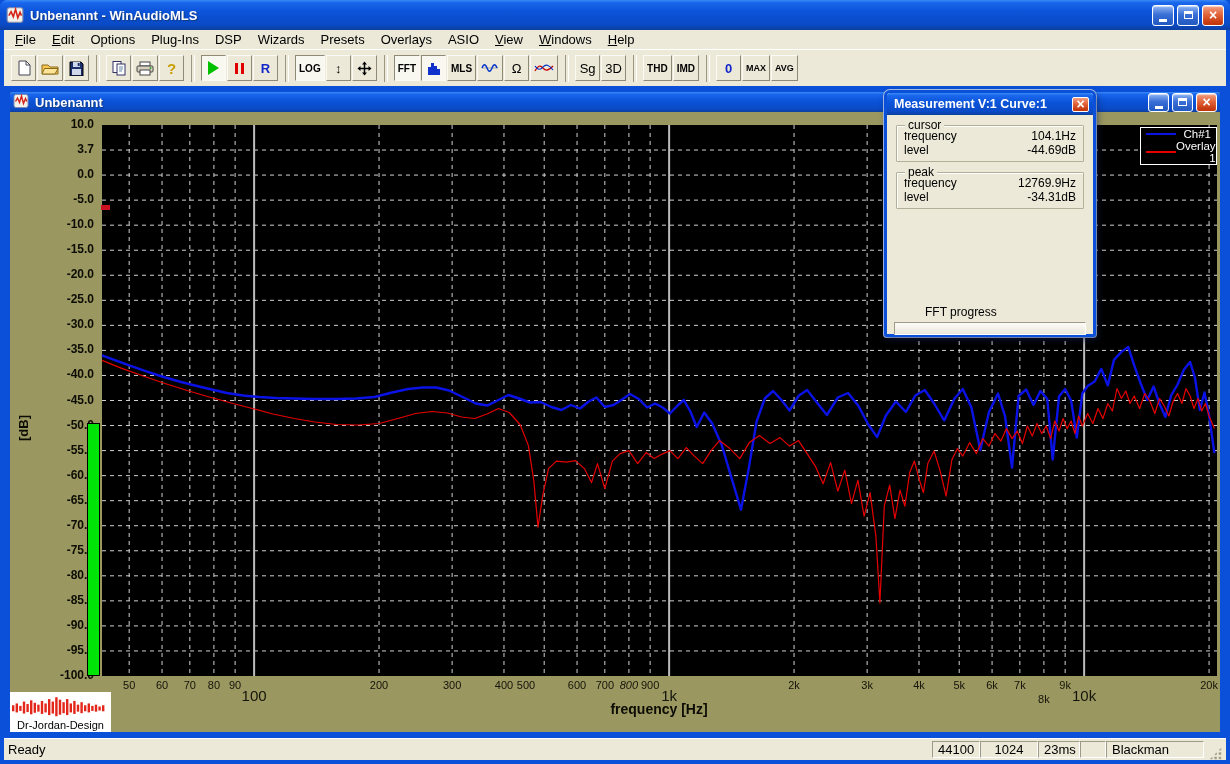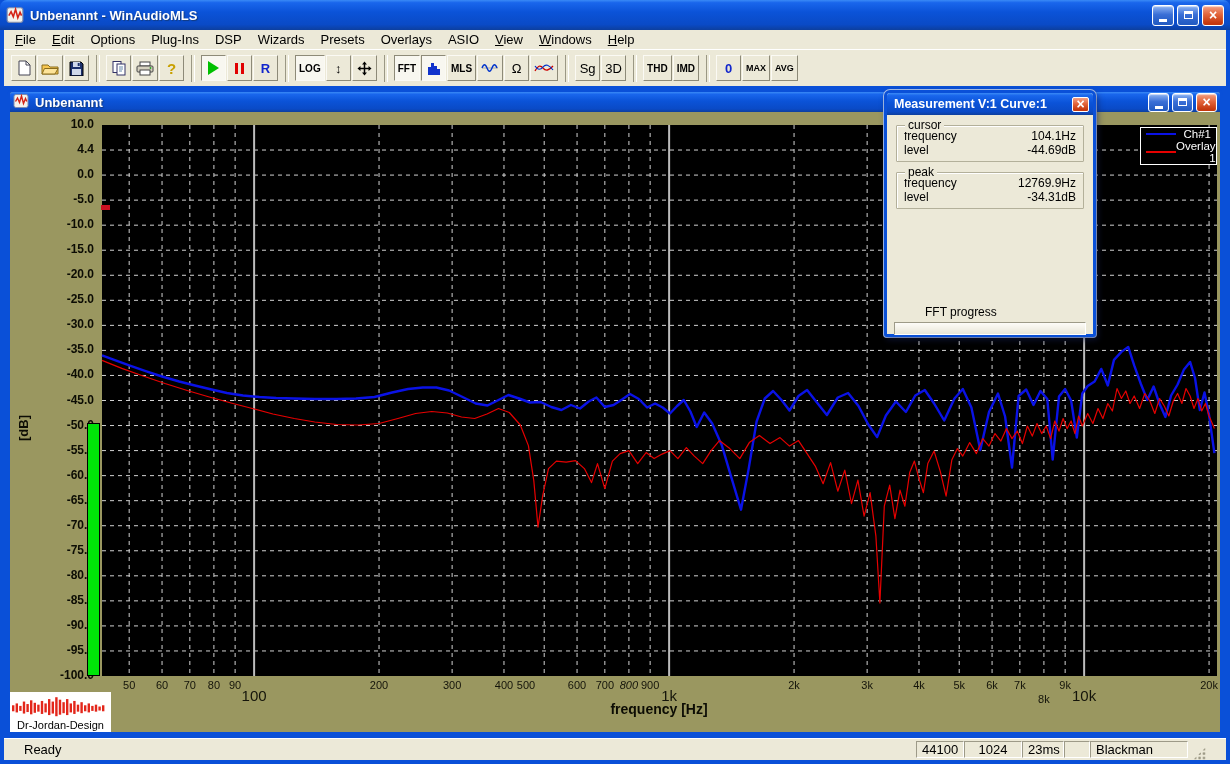--- a/index.html
+++ b/index.html
@@ -85,21 +85,21 @@
   .group{position:relative;margin:10px 9px 0;border:1px solid #b3b09a;box-shadow:1px 1px 0 #fff inset;
     padding:3px 7px 4px;border-radius:1px}
   .group .glabel{position:absolute;top:-8px;left:8px;background:#ece9d8;padding:0 3px;font-size:12px}
   .grow{display:flex;justify-content:space-between;line-height:14px}
   .fftlabel{position:absolute;left:38px;top:180px;font-size:12px}
   .progress{position:absolute;left:7px;right:7px;top:197px;height:13px;box-sizing:border-box;
     border:1px solid;border-color:#9d9a88 #fff #fff #9d9a88;
     background:linear-gradient(180deg,#fdfcf8,#e9e6d8)}
   
   .statusbar{position:absolute;left:4px;right:4px;top:738px;height:22px;background:#ece9d8;
-    display:flex;align-items:center;font-size:13px;color:#000;padding:0 20px;box-sizing:border-box;border-top:1px solid #fff}
+    display:flex;align-items:center;font-size:13px;color:#000;padding:0 4px;box-sizing:border-box;border-top:1px solid #fff}
   .sready{flex:0 0 auto}
   .spacer{flex:1}
   .spanel{height:17px;box-sizing:border-box;border:1px solid;border-color:#9d9a88 #fff #fff #9d9a88;
     display:flex;align-items:center;padding:0 5px;font-size:13px}
   .grip{width:13px;height:13px;margin-left:5px;align-self:flex-end;
     background-image:radial-gradient(#9b9884 1.2px,transparent 1.3px);background-size:4.4px 4.4px;
     clip-path:polygon(100% 0,100% 100%,0 100%)}
   svg{display:block}
 </style>
 </head>
@@ -320,21 +320,21 @@
     <line x1="1019.8499031857683" y1="125" x2="1019.8499031857683" y2="676" stroke="#d2d2d2" stroke-width="1" stroke-dasharray="4 4"></line>
     <line x1="1043.9171806781833" y1="125" x2="1043.9171806781833" y2="676" stroke="#d2d2d2" stroke-width="1" stroke-dasharray="4 4"></line>
     <line x1="1065.1460239286403" y1="125" x2="1065.1460239286403" y2="676" stroke="#d2d2d2" stroke-width="1" stroke-dasharray="4 4"></line>
     <line x1="1084.1358713138998" y1="125" x2="1084.1358713138998" y2="676" stroke="#bcbcbc" stroke-width="2"></line>
     <line x1="1209.0665352554497" y1="125" x2="1209.0665352554497" y2="676" stroke="#d2d2d2" stroke-width="1" stroke-dasharray="4 4"></line>
     <polyline points="102.0,355.4 114.2,359.9 129.2,365.4 146.4,371.4 162.0,376.5 179.2,381.5 194.9,385.5 211.6,389.5 226.9,393.0 243.0,395.5 259.4,397.0 276.1,398.0 294.3,398.5 314.8,399.0 336.6,399.0 356.0,398.5 374.5,397.0 392.1,392.5 408.1,389.0 422.8,387.5 436.4,387.5 449.1,390.5 462.6,397.0 475.7,403.5 487.5,405.5 498.5,400.0 508.4,395.0 519.1,398.5 529.9,402.5 540.6,402.0 551.3,407.0 561.4,410.0 570.9,405.0 580.0,408.5 588.7,401.5 596.4,397.5 604.8,407.0 613.6,405.0 622.0,399.5 630.0,394.0 638.8,399.0 647.1,407.5 655.1,403.5 662.7,407.5 670.0,413.5 677.1,406.0 683.8,400.0 690.4,411.5 696.7,427.0 704.2,412.5 712.2,423.5 721.9,445.6 732.3,480.6 741.0,509.7 748.7,468.6 756.6,421.5 764.8,398.5 773.1,391.0 781.5,400.0 789.5,410.5 798.5,396.0 807.1,390.0 816.1,401.5 826.9,415.0 837.8,397.5 848.1,393.0 858.5,406.0 868.3,424.5 877.1,437.1 885.9,415.5 895.9,401.5 905.9,412.0 915.3,395.5 924.8,390.0 934.1,403.5 944.2,420.5 954.5,398.5 962.8,389.0 971.4,407.5 980.3,450.1 989.0,412.0 998.0,393.5 1005.1,416.5 1012.0,467.6 1018.6,396.0 1026.2,389.5 1033.5,405.0 1040.5,391.0 1047.3,399.0 1052.7,459.6 1059.0,396.5 1065.1,389.0 1071.1,400.5 1076.8,437.6 1082.3,393.5 1087.7,386.0 1094.6,381.5 1101.3,368.9 1107.8,385.5 1114.0,359.9 1121.4,351.9 1128.2,346.9 1134.2,365.4 1140.9,384.0 1147.3,400.0 1153.6,386.5 1159.6,404.0 1165.4,417.0 1171.1,395.5 1177.6,384.5 1184.0,369.4 1190.1,361.9 1195.0,378.0 1199.8,410.0 1204.5,392.5 1209.1,415.5 1214.4,453.1" fill="none" stroke="#0a12e6" stroke-width="2.4" stroke-linejoin="round"></polyline>
     <polyline points="102.0,360.4 121.8,368.4 143.1,376.0 165.0,383.5 187.2,390.5 209.3,397.0 231.1,403.0 252.3,408.5 272.9,414.0 294.3,418.5 314.8,422.0 336.6,424.5 358.0,425.0 379.0,423.5 397.9,418.5 415.6,413.5 431.8,411.5 447.3,413.0 461.5,417.0 474.7,418.5 487.0,414.0 498.5,408.5 509.3,412.5 520.3,425.0 528.4,445.6 533.8,480.6 538.0,527.2 542.7,495.7 548.5,468.6 556.4,461.1 566.2,462.1 575.5,460.6 584.4,468.6 591.5,482.6 597.5,463.6 604.8,488.7 612.4,461.1 620.1,453.6 628.9,450.6 637.7,463.6 646.1,452.6 654.1,458.6 662.1,454.1 670.0,450.6 677.9,458.6 686.3,447.6 694.3,456.1 702.7,463.6 711.1,450.6 719.4,440.6 729.8,448.6 739.8,458.6 749.3,442.6 759.4,435.6 770.0,443.6 780.0,437.6 789.5,446.1 798.5,440.6 807.1,453.6 815.3,466.1 823.1,483.7 830.6,462.6 837.8,491.2 844.8,470.1 851.5,503.7 857.9,480.1 864.1,516.2 870.1,492.7 875.9,536.2 879.9,602.9 884.3,506.2 889.7,485.2 894.9,518.7 900.0,490.2 904.9,506.2 909.7,472.6 914.4,461.1 919.0,478.6 923.4,492.7 927.8,463.6 934.1,451.1 940.2,471.1 946.1,496.2 951.8,460.1 957.4,448.6 962.8,456.1 969.7,442.6 976.4,453.6 982.8,438.6 989.0,446.1 995.0,433.6 1000.9,441.1 1006.5,428.6 1012.0,438.6 1017.3,431.1 1022.4,443.6 1027.4,426.0 1032.3,436.1 1037.0,423.5 1041.7,433.6 1046.2,426.0 1050.6,438.6 1054.8,421.0 1059.0,431.1 1063.1,418.5 1067.1,428.6 1071.1,421.0 1074.9,433.6 1078.6,416.0 1082.3,426.0 1087.7,413.5 1092.9,423.5 1098.0,408.5 1102.9,418.5 1107.8,403.5 1112.4,411.0 1117.0,388.5 1121.4,398.5 1125.8,391.0 1130.0,403.5 1134.2,396.0 1139.6,408.5 1144.8,393.5 1149.9,401.0 1154.8,413.5 1159.6,398.5 1164.3,406.0 1168.8,416.0 1173.3,401.0 1177.6,393.5 1181.9,403.5 1186.0,388.5 1190.1,396.0 1194.0,408.5 1197.9,398.5 1201.7,411.0 1205.4,403.5 1209.1,416.0 1214.4,428.6" fill="none" stroke="#e60000" stroke-width="1.2" stroke-linejoin="round"></polyline>
   </svg>
 <div id="labels-layer">
     <div class="ylab" style="top: 117px;">10.0</div>
-    <div class="ylab" style="top: 142.045px;">4.4</div>
+    <div class="ylab" style="top: 142.045px;">3.7</div>
     <div class="ylab" style="top: 167.091px;">0.0</div>
     <div class="ylab" style="top: 192.136px;">-5.0</div>
     <div class="ylab" style="top: 217.182px;">-10.0</div>
     <div class="ylab" style="top: 242.227px;">-15.0</div>
     <div class="ylab" style="top: 267.273px;">-20.0</div>
     <div class="ylab" style="top: 292.318px;">-25.0</div>
     <div class="ylab" style="top: 317.364px;">-30.0</div>
     <div class="ylab" style="top: 342.409px;">-35.0</div>
     <div class="ylab" style="top: 367.455px;">-40.0</div>
     <div class="ylab" style="top: 392.5px;">-45.0</div>

